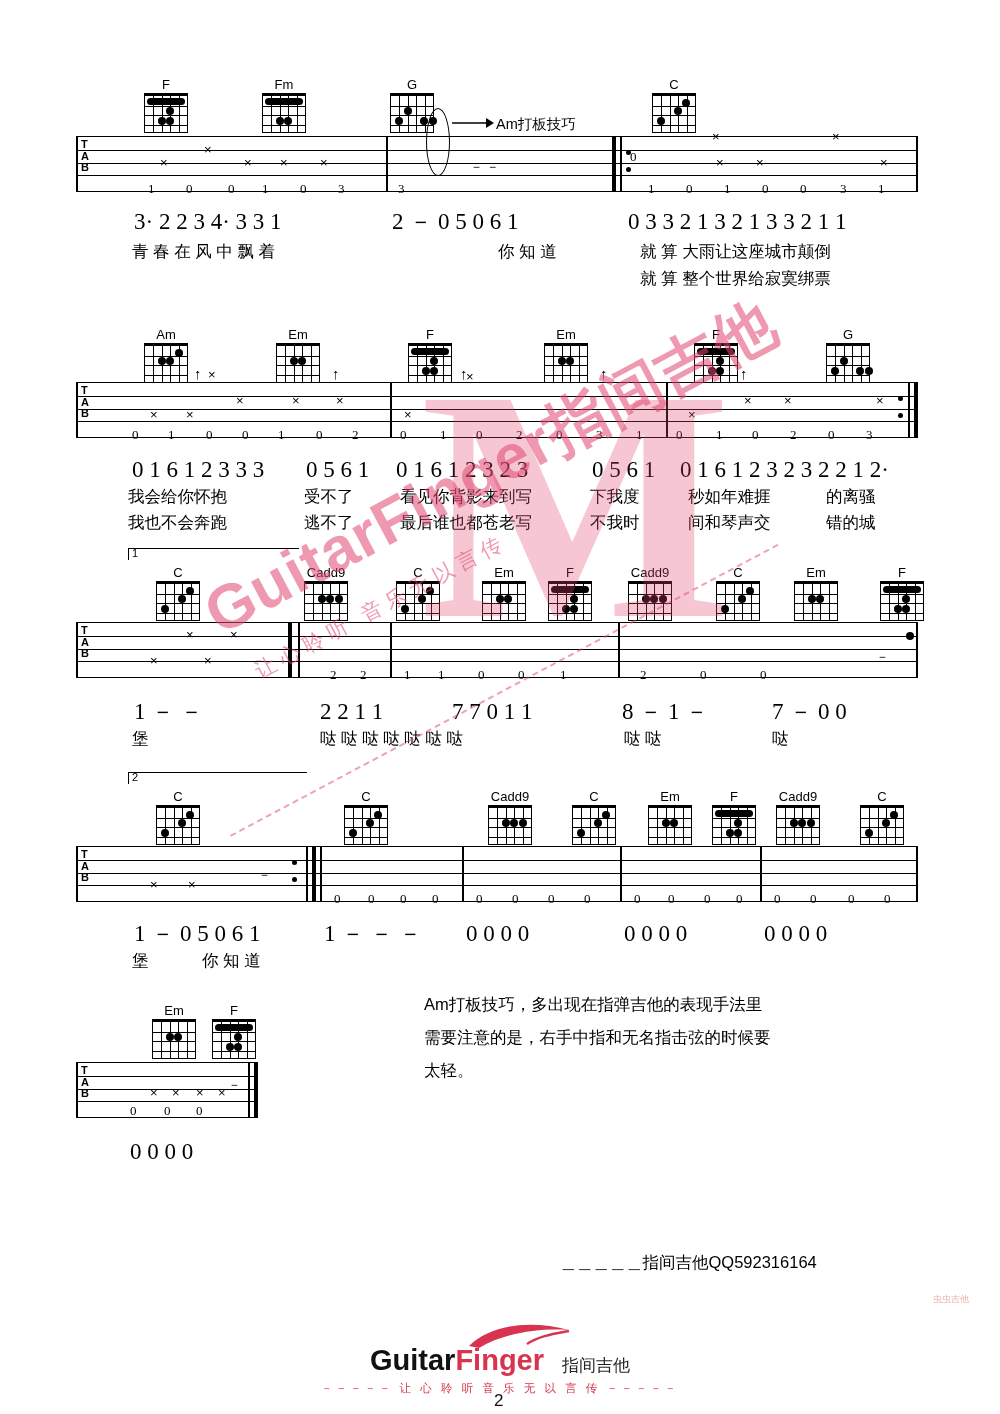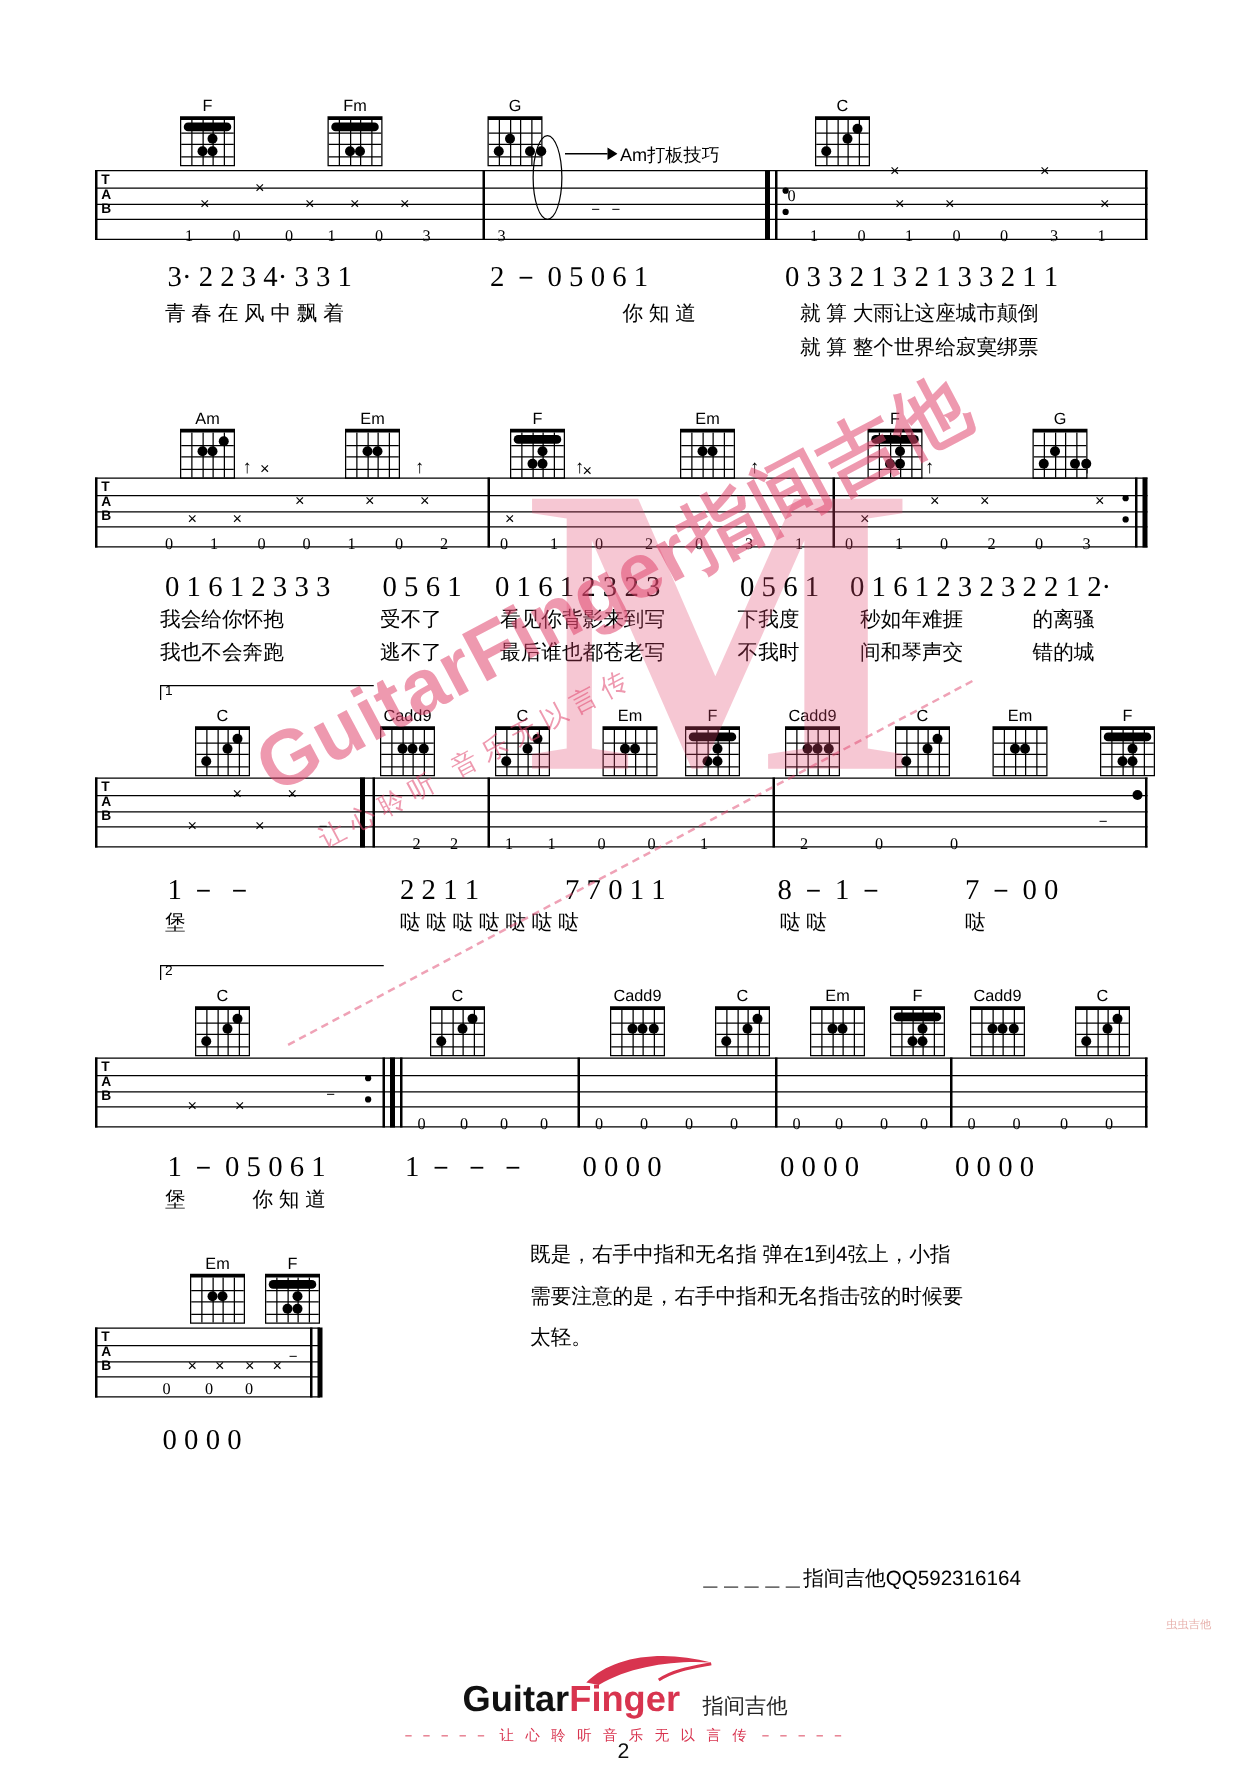--- a/index.html
+++ b/index.html
@@ -833,21 +833,21 @@
     <div class="xm" style="left:218px;top:1086px;">×</div>
     <div class="tn" style="left:228px;top:1078px;">－</div>
     <div class="tn" style="left:130px;top:1104px;">0</div>
     <div class="tn" style="left:164px;top:1104px;">0</div>
     <div class="tn" style="left:196px;top:1104px;">0</div>
 
     <div class="jp" style="left:130px;top:1140px;">0 0 0 0</div>
   </div>
 
   <div class="notes">
-    <div>既是，右手中指和无名指 弹在1到4弦上，小指</div>
+    <div>Am打板技巧，多出现在指弹吉他的表现手法里</div>
     <div>需要注意的是，右手中指和无名指击弦的时候要</div>
     <div>太轻。</div>
   </div>
   <div class="sign">＿＿＿＿＿指间吉他QQ592316164</div>
 
   <div class="cc-logo">
     <div class="cc1">虫虫吉他</div>
   </div>
 
   <div class="swoosh">

